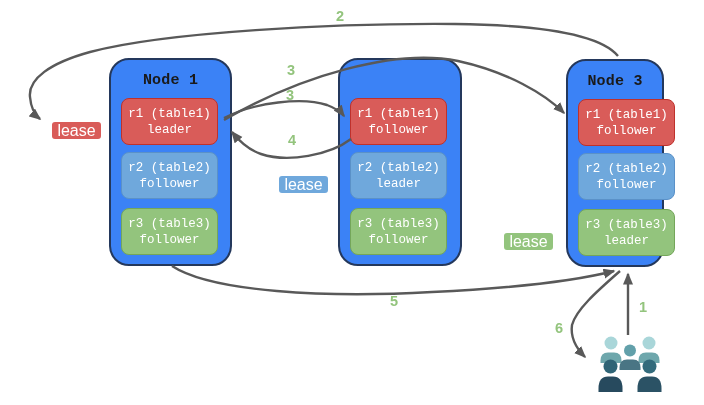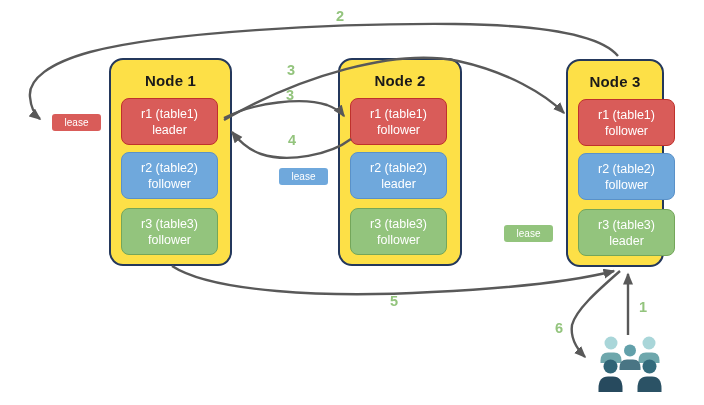--- a/index.html
+++ b/index.html
@@ -2,23 +2,23 @@
 <html style="--red-fill: #d95c59; --red-border: #bf312c; --blue-fill: #6fa8dc; --blue-border: #5a91c8; --green-fill: #93c47d; --green-border: #74a65a; --node-border: #24385c; --arrow: #595959; --step-label: #93c47d;"><head>
 <meta charset="utf-8">
 <style>
   html,body{margin:0;padding:0;background:#ffffff;}
   .stage{
     position:relative;width:704px;height:405px;overflow:hidden;background:#ffffff;
     font-family:"Liberation Sans","DejaVu Sans",sans-serif;
   }
   
   .node{
-    position:absolute;background:#fde047;
+    position:absolute;background:#3b82f6;
     border:2px solid var(--node-border,#24385c);
-    border-radius:14px;box-sizing:border-box;
+    border-radius:20px;box-sizing:border-box;font-family:Liberation Mono, monospace;
   }
   .node-1{left:109px;top:58px;width:123px;height:208px;}
   .node-2{left:338px;top:58px;width:124px;height:208px;}
   .node-3{left:566px;top:59px;width:98px;height:208px;}
   .node-title{
     position:absolute;top:12px;left:0;right:0;text-align:center;
     font-size:15px;font-weight:bold;color:#1a1a1a;letter-spacing:.2px;
   }
   .range{
     position:absolute;left:10px;width:97px;height:47px;border-radius:8px;
@@ -26,22 +26,22 @@
     line-height:1.28;display:flex;flex-direction:column;align-items:center;justify-content:center;
     text-align:center;
   }
   .pos-r1{top:38px}.pos-r2{top:92px}.pos-r3{top:148px}
   .red   {background:var(--red-fill,#d95c59);border-color:var(--red-border,#bf312c);}
   .blue  {background:var(--blue-fill,#6fa8dc);border-color:var(--blue-border,#5a91c8);}
   .green {background:var(--green-fill,#93c47d);border-color:var(--green-border,#74a65a);}
   
   .lease{
     position:absolute;width:53px;height:21px;border-radius:5px;border:2px solid;
-    box-sizing:border-box;color:#ffffff;font-size:10px;
-    display:flex;align-items:center;justify-content:center;z-index:2;
+    box-sizing:border-box;color:#ffffff;font-size:16px;
+    display:flex;align-items:center;justify-content:center;z-index:2;margin-top:8px;
   }
   .lease-red  {left:50px; top:112px;}
   .lease-blue {left:277px;top:166px;}
   .lease-green{left:502px;top:223px;}
   
   .arrows{position:absolute;left:0;top:0;width:704px;height:405px;z-index:5;pointer-events:none;}
   .arrow-path{fill:none;stroke:var(--arrow,#595959);stroke-width:2.4px;}
   
   .step{
     position:absolute;transform:translate(-50%,-50%);z-index:6;
@@ -73,21 +73,20 @@
       <span>r2 (table2)</span>
       <span>follower</span>
     </div>
     <div class="range green pos-r3">
       <span>r3 (table3)</span>
       <span>follower</span>
     </div>
   </div>
 
   <div class="node node-2">
-    <div class="node-title">Node 2</div>
     <div class="range red pos-r1">
       <span>r1 (table1)</span>
       <span>follower</span>
     </div>
     <div class="range blue pos-r2">
       <span>r2 (table2)</span>
       <span>leader</span>
     </div>
     <div class="range green pos-r3">
       <span>r3 (table3)</span>

